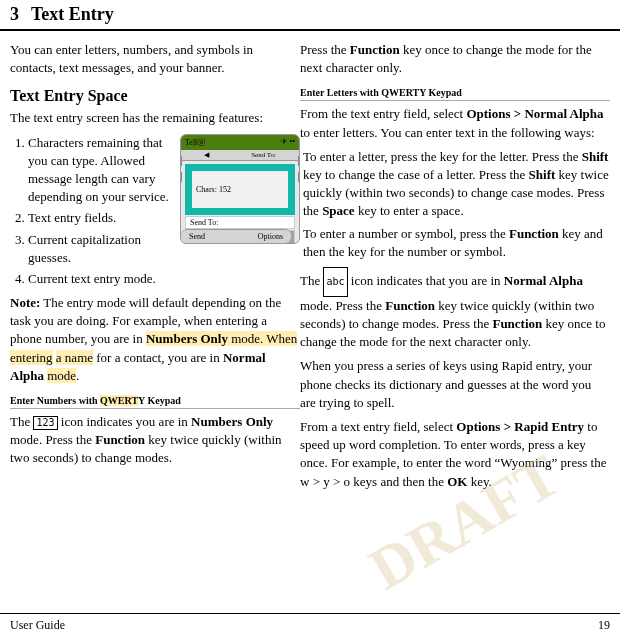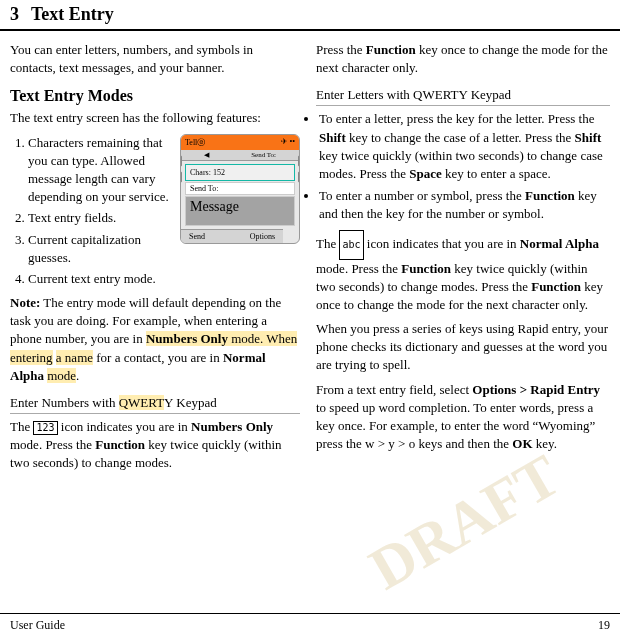--- a/index.html
+++ b/index.html
@@ -43,42 +43,41 @@
       justify-content: space-between;
       align-items: flex-end;
       padding: 4px 10px;
       border-top: 1px solid #000;
       font-size: 12px;
     }
 
     .main-content {
       display: flex;
       padding: 10px 10px 30px 10px;
-      gap: 16px;
     }
 
     .left-col {
       width: 290px;
       flex-shrink: 0;
     }
 
     .right-col {
       flex: 1;
     }
 
     h2.section-title {
       font-size: 16px;
       font-weight: bold;
       margin-bottom: 4px;
       margin-top: 10px;
     }
 
     h3.sub-title {
-      font-size: 13px;
-      font-weight: normal;
+      font-size: 10px;
+      font-weight: bold;
       margin-bottom: 4px;
       margin-top: 10px;
       border-bottom: 1px solid #aaa;
       padding-bottom: 2px;
     }
 
     p {
       margin-bottom: 6px;
       line-height: 1.4;
     }
@@ -130,42 +129,42 @@
       border-radius: 6px;
       position: relative;
       overflow: hidden;
     }
 
     .phone-top-bar {
       display: flex;
       justify-content: space-between;
       padding: 2px 4px;
       font-size: 8px;
-      background: #f97316;
+      background: #4d7c0f;
     }
 
     .phone-nav-bar {
       display: flex;
       justify-content: space-around;
       padding: 1px 2px;
       background: #d4d4d4;
       font-size: 7px;
       border-bottom: 1px solid #999;
     }
 
     .phone-content {
       padding: 2px 4px;
       font-size: 8px;
     }
 
     .phone-chars {
       font-size: 8px;
-      padding: 3px 4px;
+      padding: 14px 4px;
       background: #f0f0f0;
-      border: 1px solid #14b8a6;
+      border: 7px solid #14b8a6;
       margin: 1px 0;
     }
 
     .phone-send-to {
       font-size: 8px;
       padding: 1px 4px;
       background: #fff;
       border: 1px solid #ccc;
       margin: 1px 0;
     }
@@ -182,21 +181,22 @@
     .phone-bottom-bar {
       display: flex;
       justify-content: space-between;
       padding: 2px 8px;
       font-size: 8px;
       background: #d4d4d4;
       border-top: 1px solid #999;
       position: absolute;
       bottom: 0;
       left: 0;
-      right: 16px;
+      right: 8px;
+      border-radius: 6px;
     }
 
     .phone-side-buttons {
       position: absolute;
       right: -4px;
       top: 20px;
       display: flex;
       flex-direction: column;
       gap: 4px;
     }
@@ -261,23 +261,23 @@
     <span class="chapter-title">Text Entry</span>
   </div>
 </div>
 
 <div class="main-content">
 
   <div class="left-col">
 
     <p>You can enter letters, numbers, and symbols in contacts, text messages, and your banner.</p>
 
-    <h2 class="section-title">Text Entry Modes</h2>
-
-    <p>The text entry screen has the following features:</p>
+    <h2 class="section-title">Text Entry Space</h2>
+
+    <p>The text entry screen has the remaining features:</p>
 
     <div class="phone-mockup">
       <div class="phone-img">
         <div class="phone-left-buttons">
           <div class="phone-side-btn"></div>
           <div class="phone-side-btn"></div>
         </div>
         <div class="phone-top-bar">
           <span>Tellⓔ</span>
           <span>✈ ••</span>
@@ -320,20 +320,21 @@
     <p>The <span class="num-icon">123</span> icon indicates you are in <span class="bold">Numbers Only</span> mode. Press the <span class="bold">Function</span> key twice quickly (within two seconds) to change modes.</p>
 
   </div>
 
   <div class="right-col">
 
     <p>Press the <span class="bold">Function</span> key once to change the mode for the next character only.</p>
 
     <h3 class="sub-title">Enter Letters with QWERTY Keypad</h3>
 
+    <p>From the text entry field, select <span class="bold">Options &gt; Normal Alpha</span> to enter letters. You can enter text in the following ways:</p>
 
     <ul>
       <li>To enter a letter, press the key for the letter. Press the <span class="bold">Shift</span> key to change the case of a letter. Press the <span class="bold">Shift</span> key twice quickly (within two seconds) to change case modes. Press the <span class="bold">Space</span> key to enter a space.</li>
       <li>To enter a number or symbol, press the <span class="bold">Function</span> key and then the key for the number or symbol.</li>
     </ul>
 
     <p>The <span class="abc-icon">abc</span> icon indicates that you are in <span class="bold">Normal Alpha</span> mode. Press the <span class="bold">Function</span> key twice quickly (within two seconds) to change modes. Press the <span class="bold">Function</span> key once to change the mode for the next character only.</p>
 
 
     <p>When you press a series of keys using Rapid entry, your phone checks its dictionary and guesses at the word you are trying to spell.</p>

